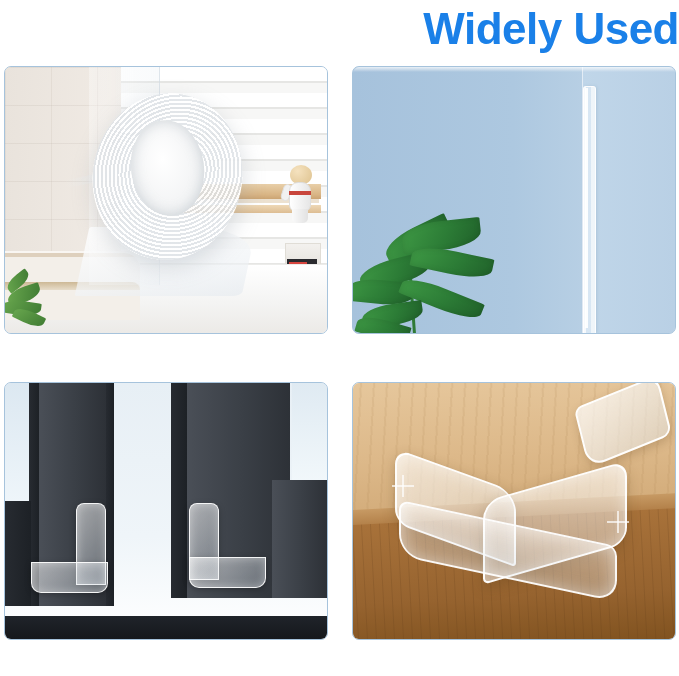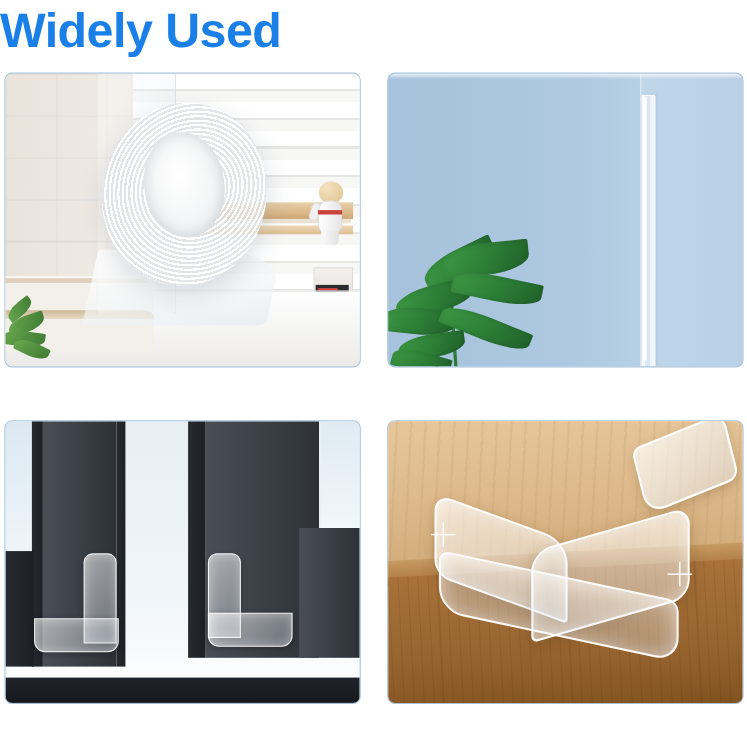--- a/index.html
+++ b/index.html
@@ -15,21 +15,21 @@
     width: 679px;
     height: 676px;
     background: #ffffff;
   }
 
   
   .title {
     position: absolute;
     left: 0; top: 2px;
     width: 679px;
-    text-align: left;
+    text-align: right;
     font-size: 44px;
     font-weight: bold;
     letter-spacing: -0.5px;
     color: #1A80E8;
     font-family: "Liberation Sans", sans-serif;
     line-height: 54px;
   }
 
   
   .cell { position: absolute; }

